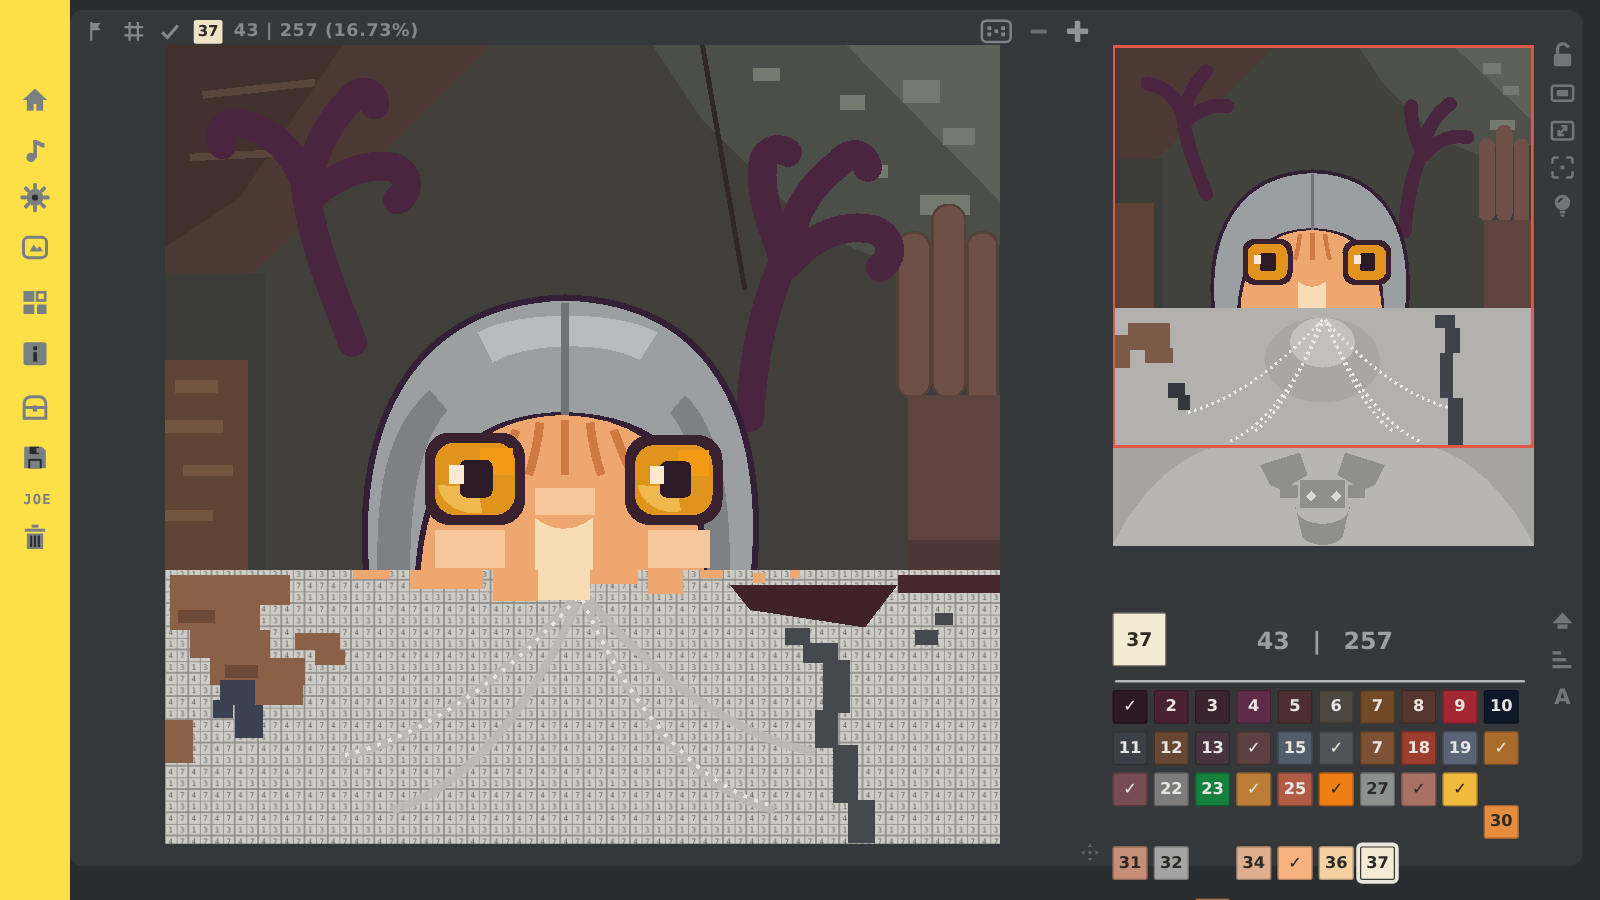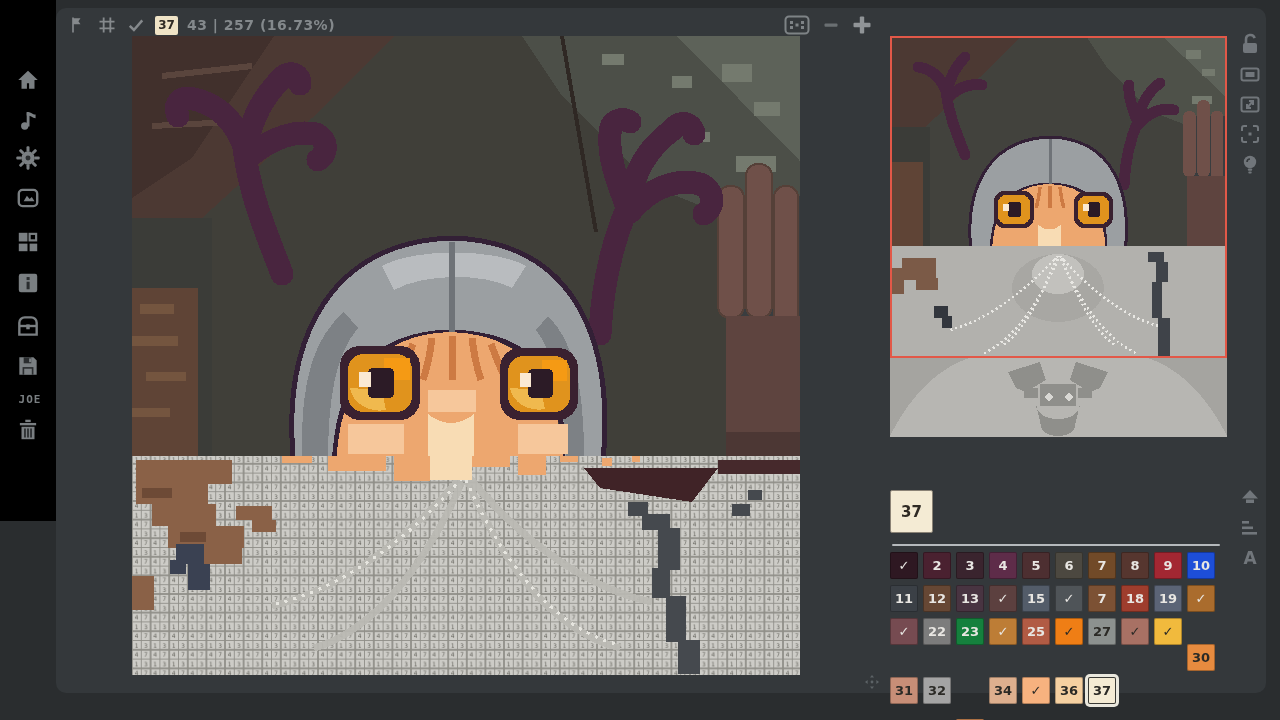--- a/index.html
+++ b/index.html
@@ -3,21 +3,21 @@
 <meta charset="utf-8">
 <style>
   html,body{margin:0;padding:0;}
   body{
     width:1280px;height:720px;overflow:hidden;position:relative;
     background:#2a2d2f;
     font-family:"DejaVu Sans","Liberation Sans",sans-serif;
     -webkit-font-smoothing:antialiased;
   }
   
-  .sidebar{position:absolute;left:0;top:0;width:56px;height:521px;background:#000000;z-index:5;}
+  .sidebar{position:absolute;left:0;top:0;width:56px;height:720px;background:#fde047;z-index:5;}
   .side-icon{position:absolute;left:15px;width:26px;height:26px;color:#7a7f82;}
   .side-icon svg{display:block;width:26px;height:26px;}
   .joe{position:absolute;left:13px;width:34px;text-align:center;
        font-family:"DejaVu Sans Mono","Liberation Mono",monospace;
        font-weight:bold;font-size:11px;letter-spacing:1px;color:#7a7f82;}
   
   .panel{position:absolute;left:56px;top:8px;width:1210px;height:685px;
          background:#34383b;border-radius:10px;}
   
   .toolbar{position:absolute;left:12px;top:3px;height:28px;display:flex;align-items:center;gap:9px;}
@@ -511,32 +511,35 @@
       <svg viewBox="0 0 24 24" fill="currentColor">
         <rect x="4" y="5" width="7" height="2.6"></rect>
           <rect x="4" y="10.5" width="11" height="2.6"></rect>
           <rect x="4" y="16" width="15" height="2.6"></rect>
         </svg>
     </div>
     <div class="letterA">A</div>
   </div>
 
   <div class="sel-swatch">37</div>
+  <div class="pal-progress">
+    <span>43</span><span>|</span><span>257</span>
+  </div>
   <div class="pal-divider"></div>
   <div class="pal-grid" id="palGrid">
       <div class="swatch" style="background: rgb(46, 24, 34);">✓</div>
       <div class="swatch" style="background: rgb(74, 33, 48);">2</div>
       <div class="swatch" style="background: rgb(58, 36, 46);">3</div>
       <div class="swatch" style="background: rgb(94, 44, 73);">4</div>
       <div class="swatch" style="background: rgb(77, 47, 49);">5</div>
       <div class="swatch" style="background: rgb(76, 72, 64);">6</div>
       <div class="swatch" style="background: rgb(113, 74, 40);">7</div>
       <div class="swatch" style="background: rgb(86, 54, 47);">8</div>
       <div class="swatch" style="background: rgb(163, 39, 50);">9</div>
-      <div class="swatch" style="background: #1d4ed8;">10</div>
+      <div class="swatch" style="background: #0f172a;">10</div>
       <div class="swatch" style="background: rgb(59, 64, 70);">11</div>
       <div class="swatch" style="background: rgb(102, 71, 52);">12</div>
       <div class="swatch" style="background: rgb(72, 52, 65);">13</div>
       <div class="swatch" style="background: rgb(92, 64, 63);">✓</div>
       <div class="swatch" style="background: rgb(83, 92, 105);">15</div>
       <div class="swatch" style="background: rgb(79, 84, 88);">✓</div>
       <div class="swatch" style="background: rgb(124, 81, 52);">7</div>
       <div class="swatch" style="background: rgb(158, 61, 45);">18</div>
       <div class="swatch" style="background: rgb(91, 100, 118);">19</div>
       <div class="swatch" style="background: rgb(170, 108, 45);">✓</div>

